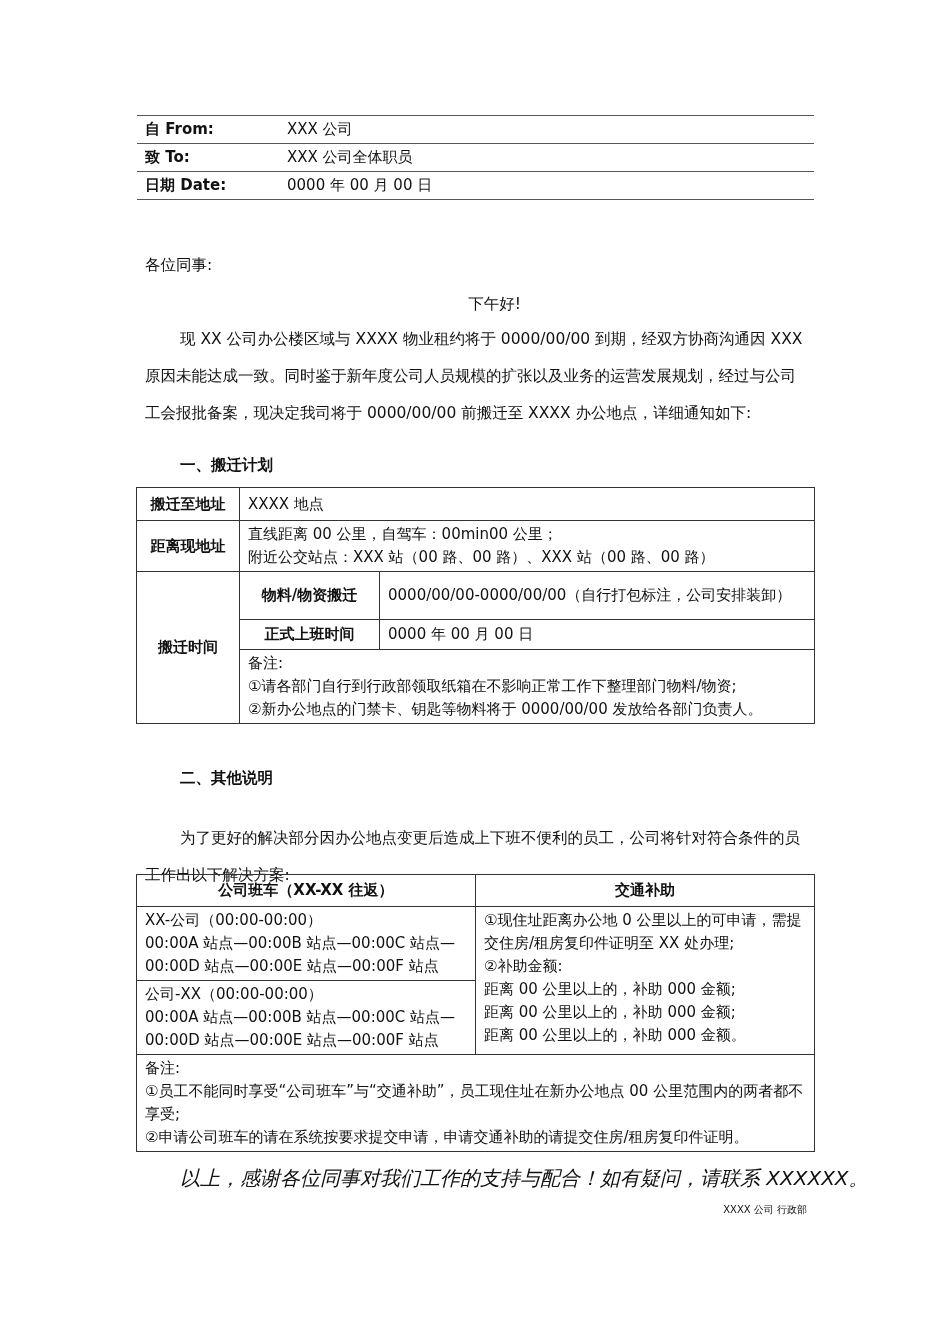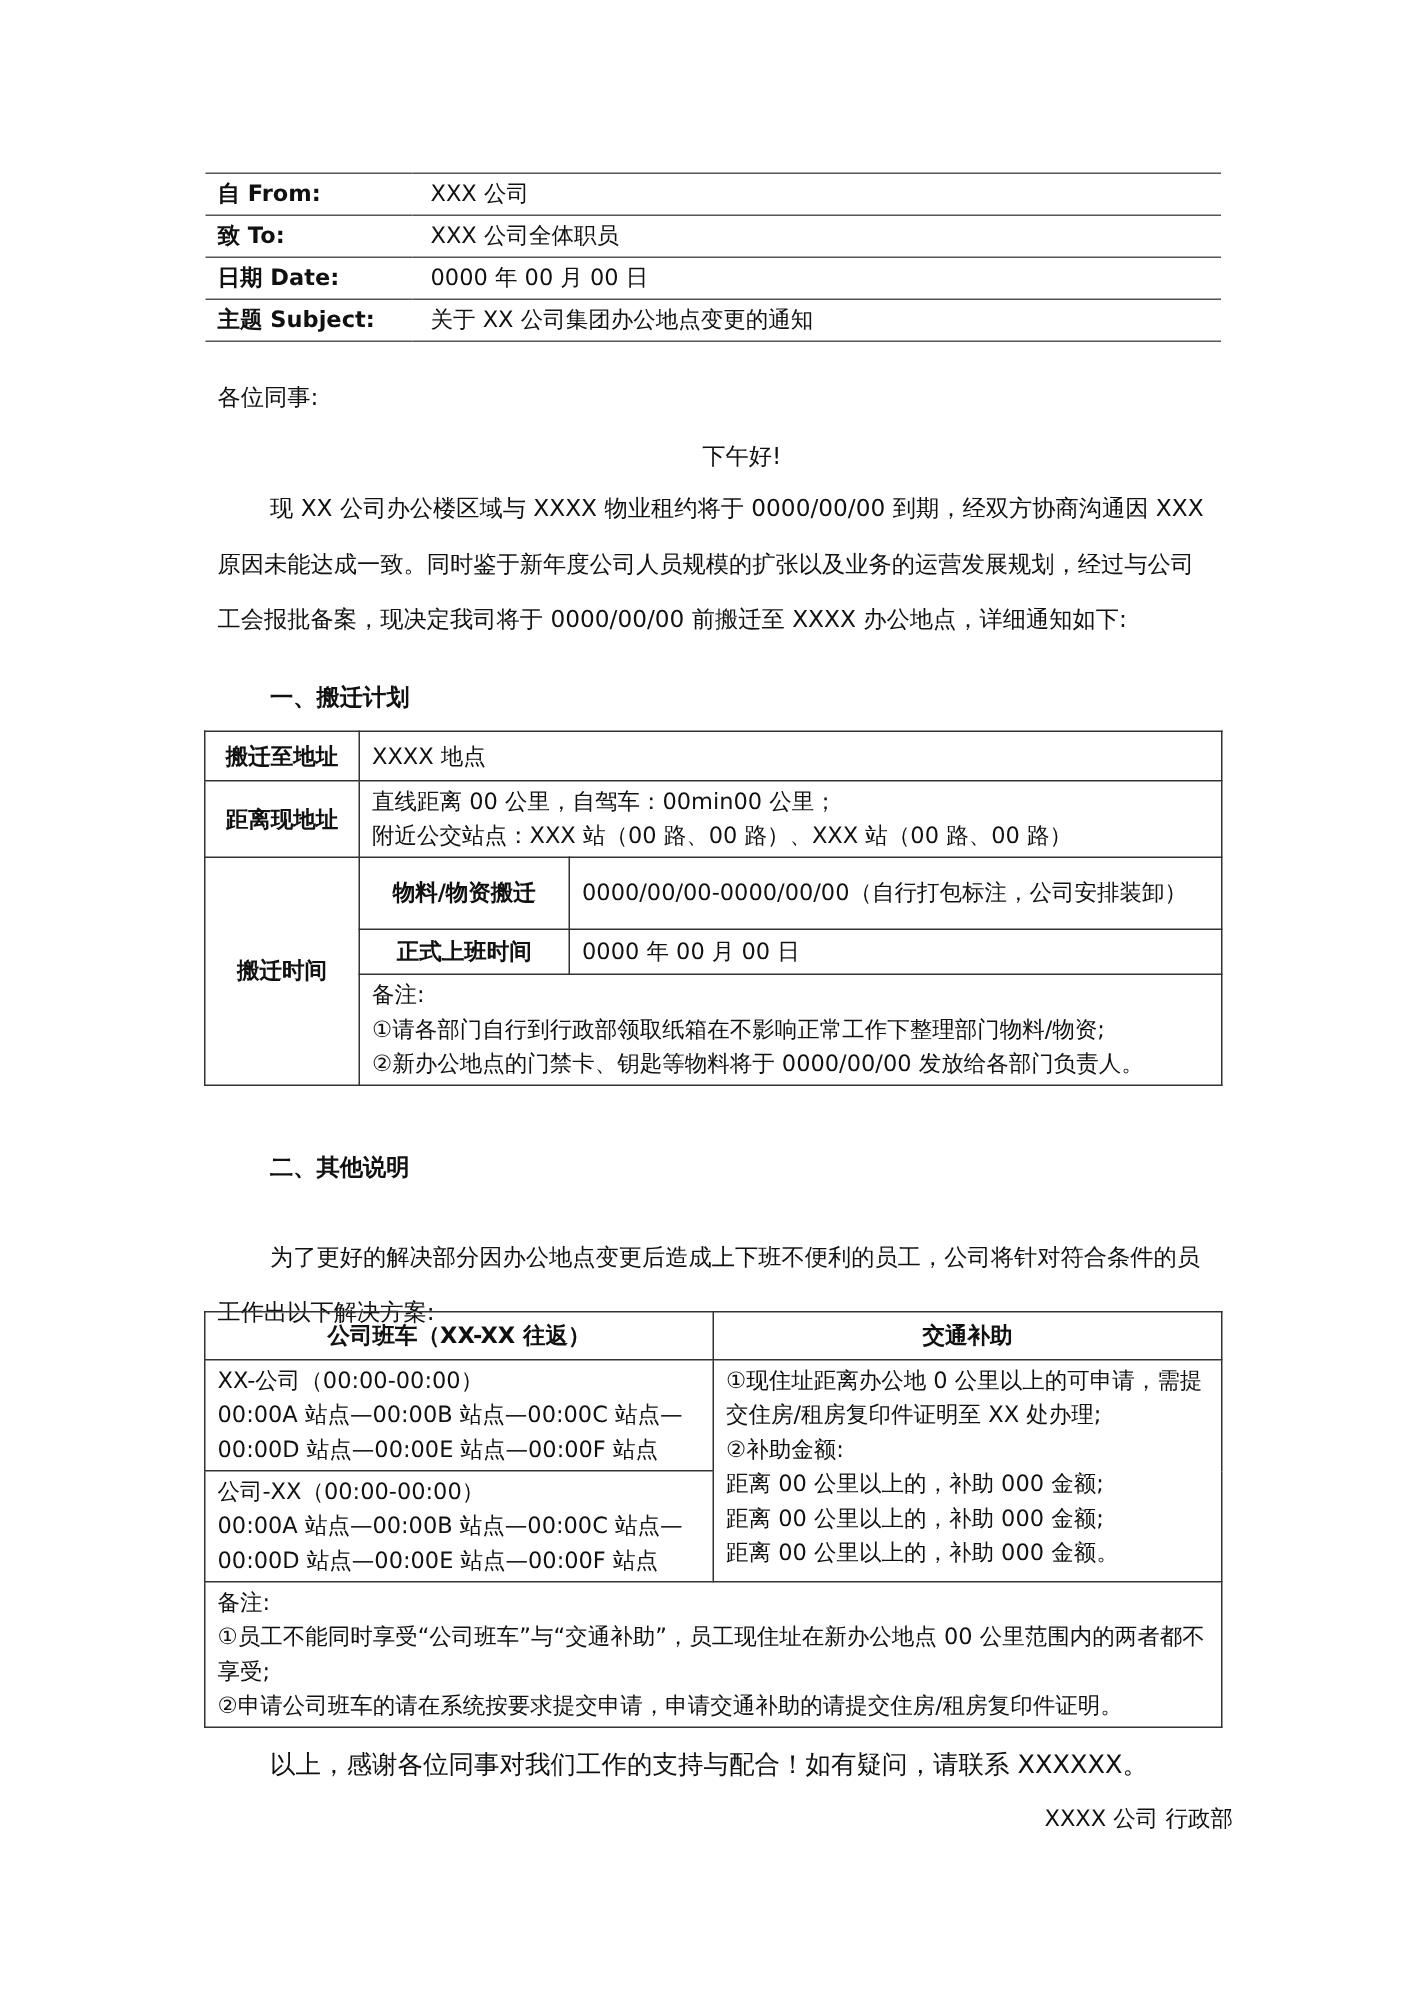--- a/index.html
+++ b/index.html
@@ -17,45 +17,41 @@
   .h2 { position: absolute; left: 180px; font-size: 15.5px; font-weight: bold; }
 
   table.grid { position: absolute; border-collapse: collapse; font-size: 15px; }
   table.grid td { border: 1px solid #333; padding: 2px 8px; vertical-align: middle; line-height: 23px; }
   .b { font-weight: bold; text-align: center; }
   .c { text-align: left; }
 
   .t1 { left: 136px; top: 487px; width: 679px; }
   .t2 { left: 136px; top: 874px; width: 679px; }
 
-  .closing { position: absolute; left: 180px; top: 1165px; font-size: 17px; }
-  .sign { position: absolute; right: 128px; top: 1203px; font-size: 15px; }
+  .closing { position: absolute; left: 180px; top: 1165px; font-size: 20px; font-style: italic; }
+  .sign { position: absolute; right: 143px; top: 1203px; font-size: 10px; }
 </style>
 </head>
 <body>
 
 <div class="page">
 
   <table class="memo">
     <tbody>
         <tr>
       <td class="k">自 From:</td>
       <td class="v">XXX 公司</td>
     </tr>
     <tr>
       <td class="k">致 To:</td>
       <td class="v">XXX 公司全体职员</td>
     </tr>
     <tr>
       <td class="k">日期 Date:</td>
       <td class="v">0000 年 00 月 00 日</td>
-    </tr>
-    <tr>
-      <td class="k">主题 Subject:</td>
-      <td class="v">关于 XX 公司集团办公地点变更的通知</td>
     </tr>
   </tbody>
     </table>
 
   <div class="txt" style="top:229px; line-height:24px;">各位同事:</div>
   <div class="txt indent" style="top:262px;text-align:center;">下午好!</div>
   <div class="txt indent" style="top:297px;">现 XX 公司办公楼区域与 XXXX 物业租约将于 0000/00/00 到期，经双方协商沟通因 XXX 原因未能达成一致。同时鉴于新年度公司人员规模的扩张以及业务的运营发展规划，经过与公司工会报批备案，现决定我司将于 0000/00/00 前搬迁至 XXXX 办公地点，详细通知如下:</div>
   <div class="h2" style="top:455px;">一、搬迁计划</div>
 
   <table class="grid t1">

